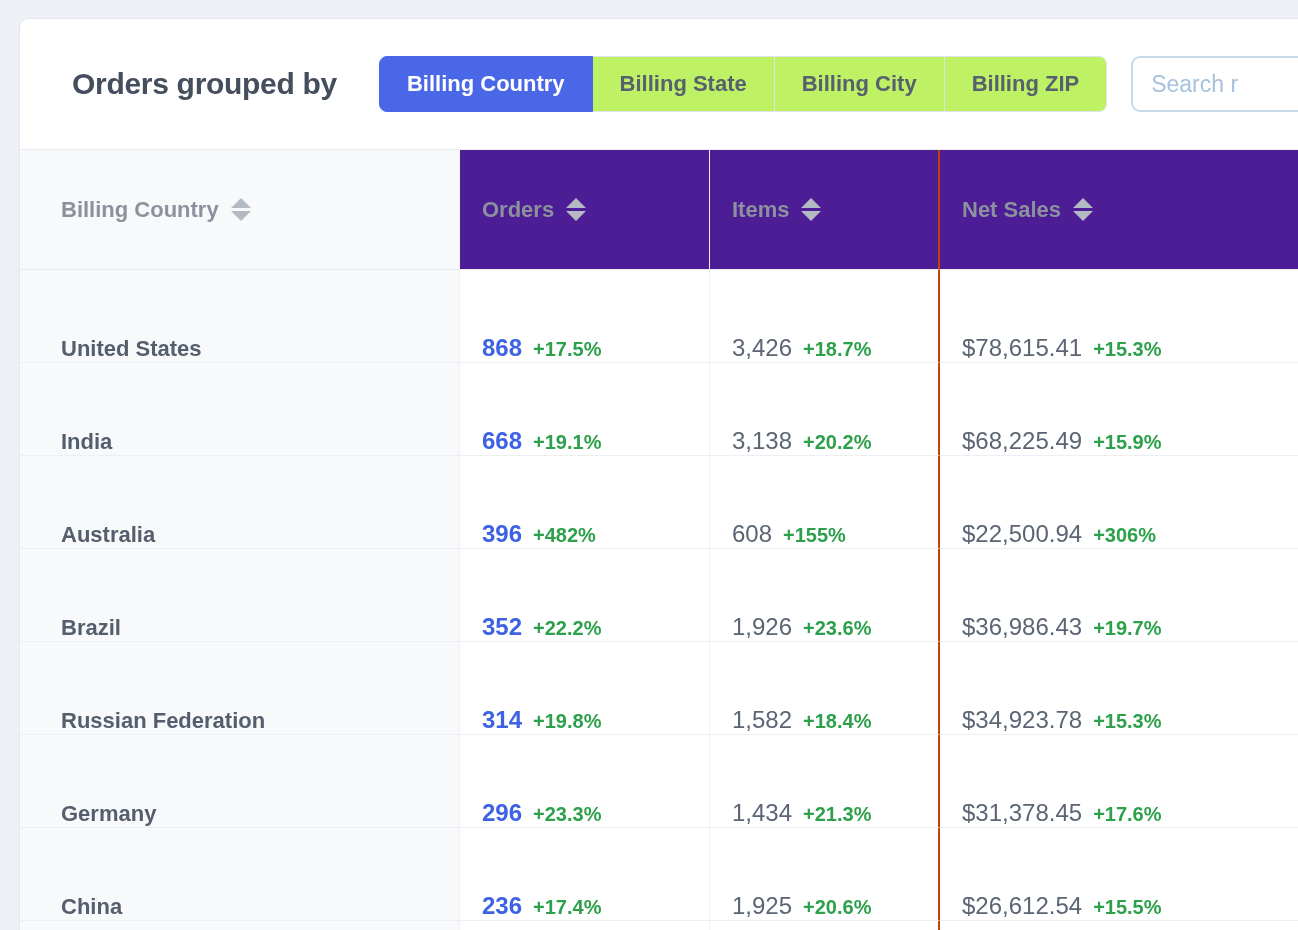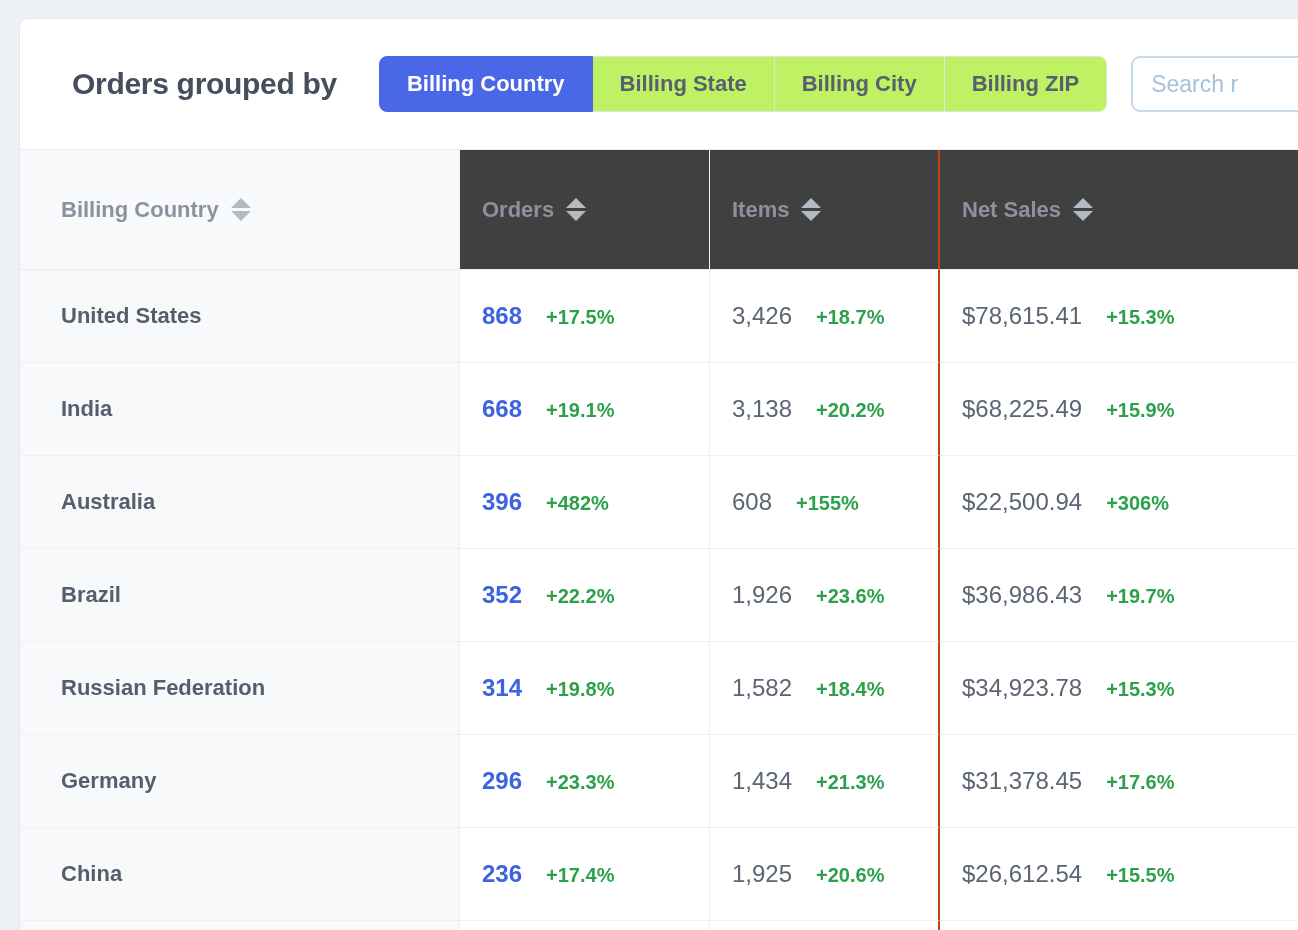--- a/index.html
+++ b/index.html
@@ -59,46 +59,46 @@
   
   .table {
     display: grid;
     grid-template-columns: 440px 250px 230px 1fr;
   }
   .tr { display: contents; }
   .th {
     height: 120px;
     display: flex; align-items: center;
     font-size: 22px; font-weight: bold; color: #8c929d;
-    background: #404040;
+    background: #4c1d95;
     border-bottom: 1px solid #e7eaef;
     cursor: pointer;
   }
   .td {
     height: 93px;
-    display: flex; align-items: center;
+    display: flex; align-items: flex-end;
     background: #fff;
     border-bottom: 1px solid #edeff3;
   }
   .c1 {
     background: #f8f9fb;
     border-right: 1px solid #eef0f4;
     padding-left: 41px; padding-right: 20px;
   }
   .c2 { padding-left: 22px; border-right: 1px solid #eef0f4; }
   .c3 { padding-left: 22px; border-right: 2px solid #c2410c; }
   .c4 { padding-left: 22px; }
   .country { font-size: 22px; font-weight: bold; color: #555e6c; }
   .val-group { display: inline-flex; align-items: baseline; }
   .num-link {
     font-size: 24px; font-weight: bold; color: #3e62e4;
     text-decoration: none; cursor: pointer;
   }
   .num { font-size: 24px; color: #5b6574; }
-  .pct { font-size: 20px; font-weight: bold; color: #2da04b; margin-left: 24px; }
+  .pct { font-size: 20px; font-weight: bold; color: #2da04b; margin-left: 11px; }
   .sort-icon {
     display: inline-flex; flex-direction: column; gap: 3px;
     margin-left: 12px;
   }
   .tri-up {
     width: 0; height: 0;
     border-left: 10px solid transparent; border-right: 10px solid transparent;
     border-bottom: 10px solid #b4bac4;
   }
   .tri-down {

